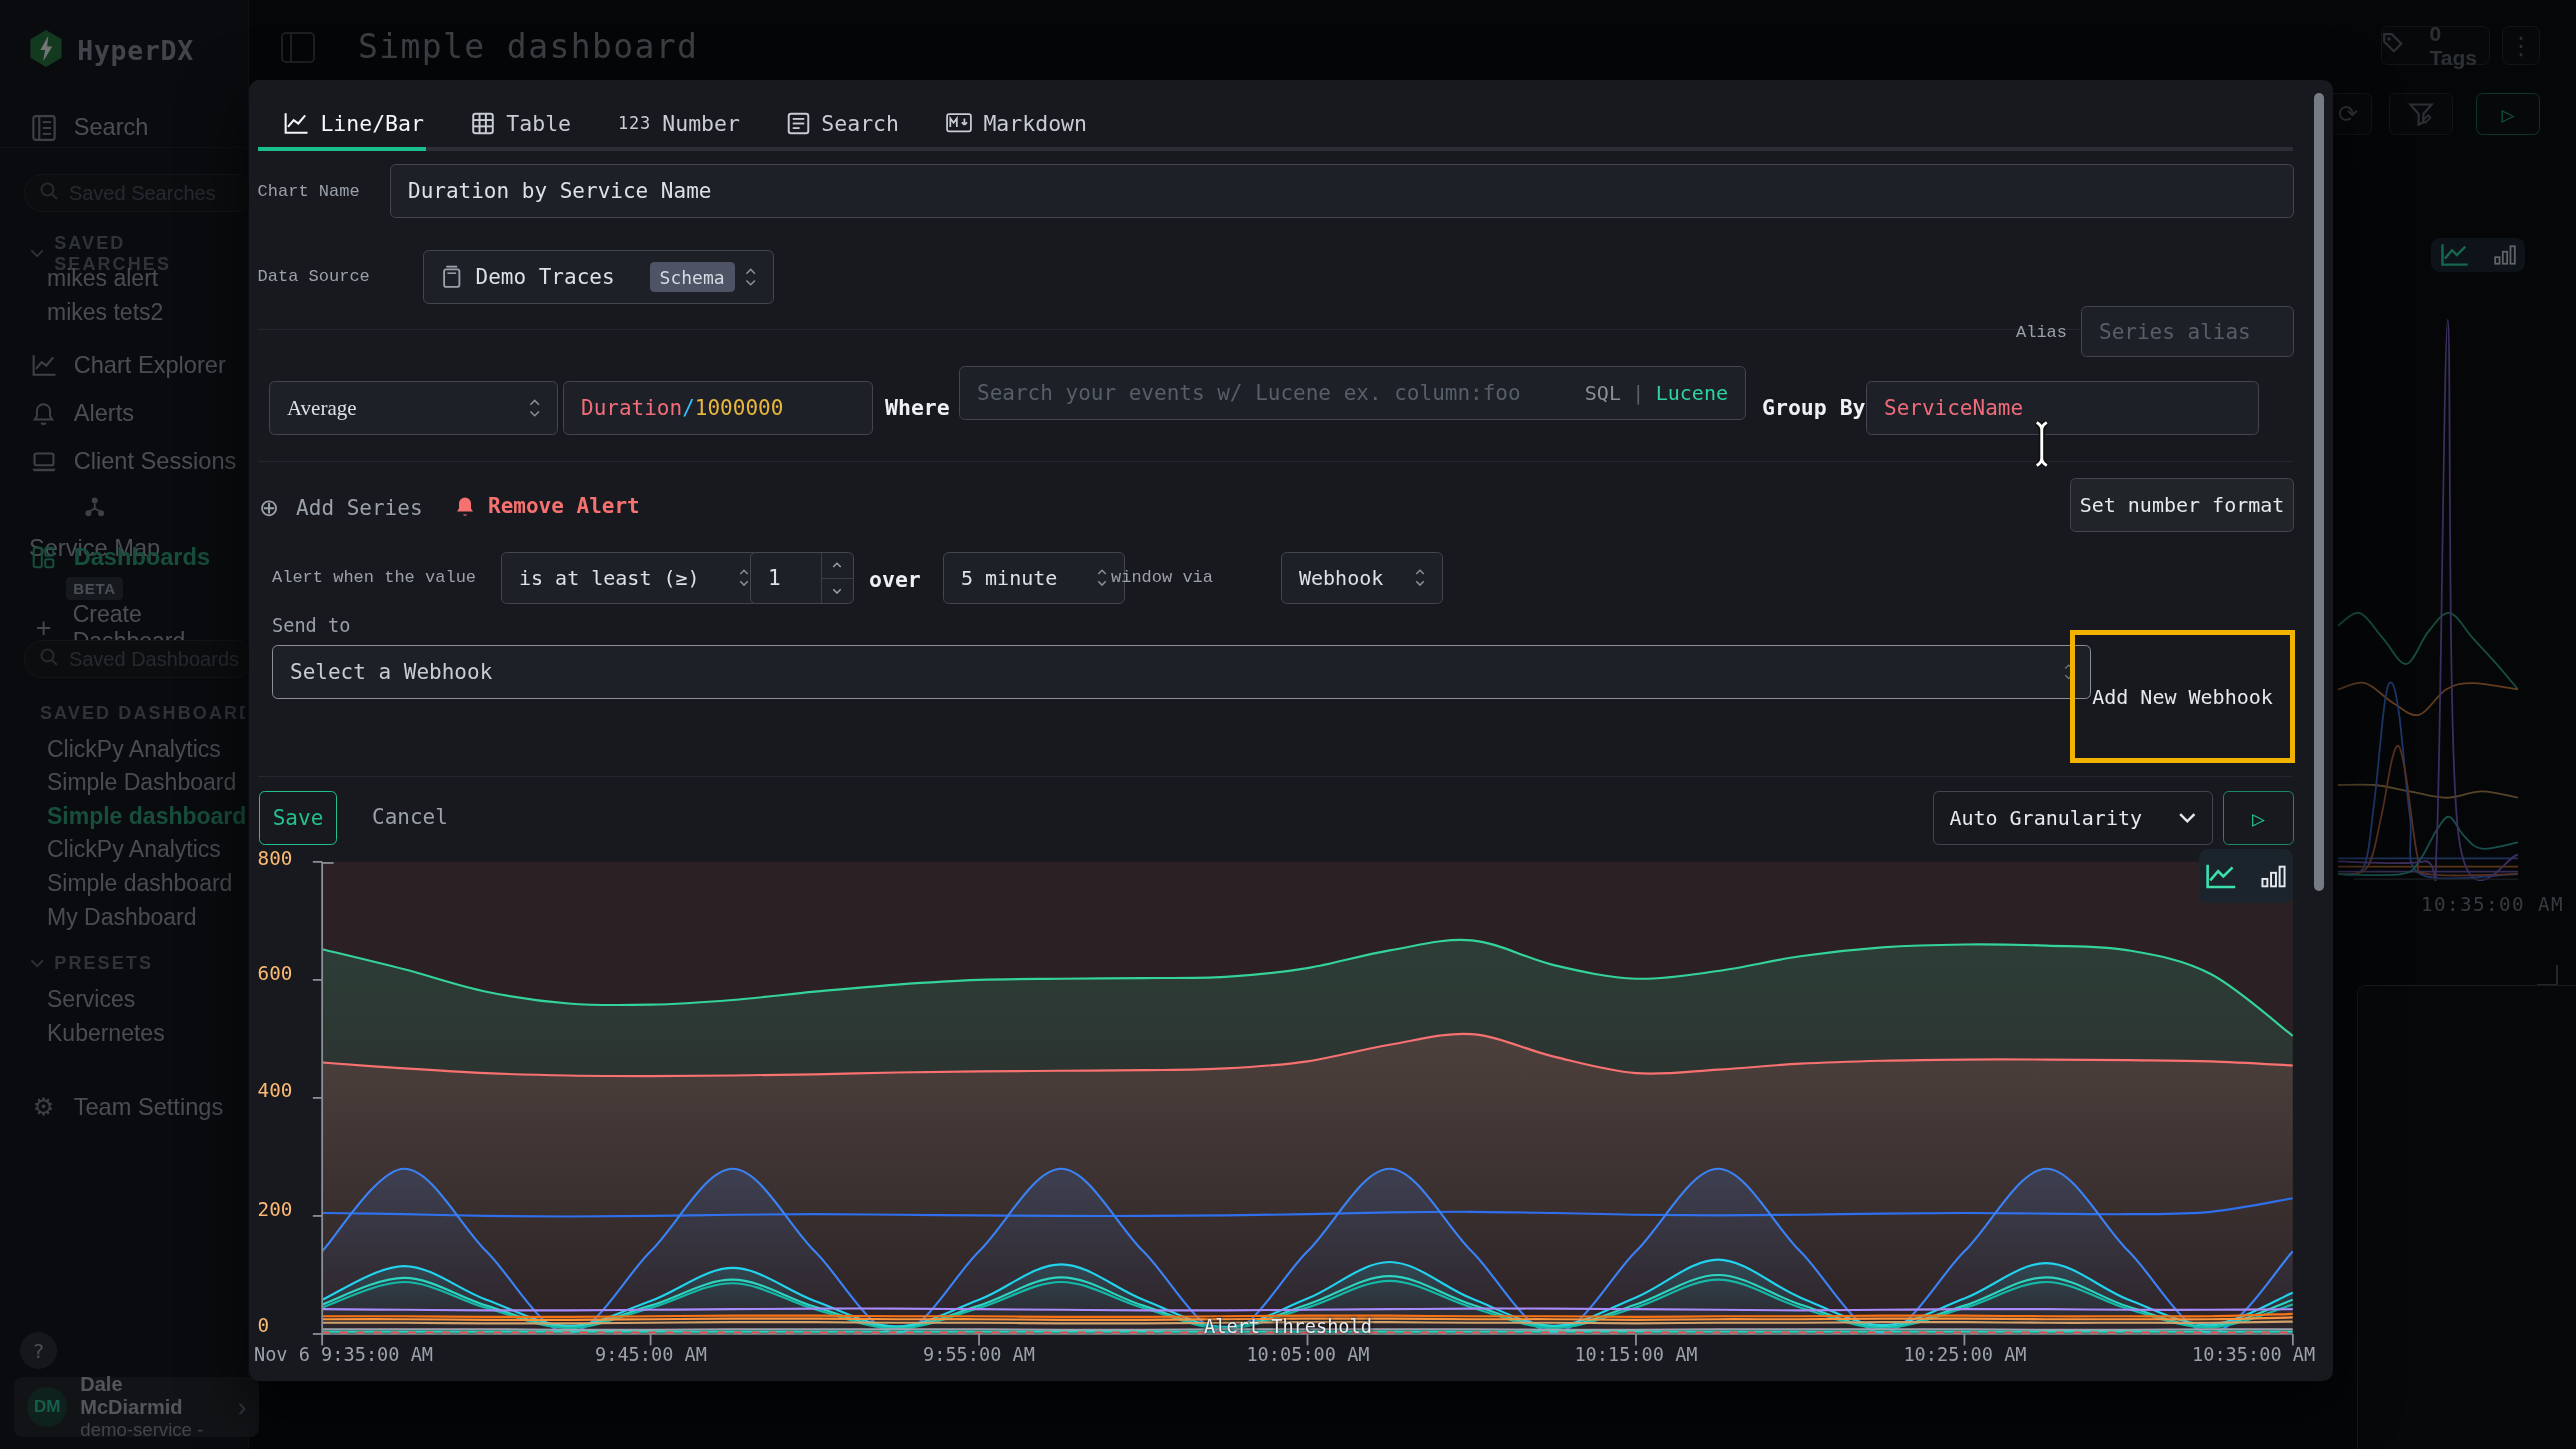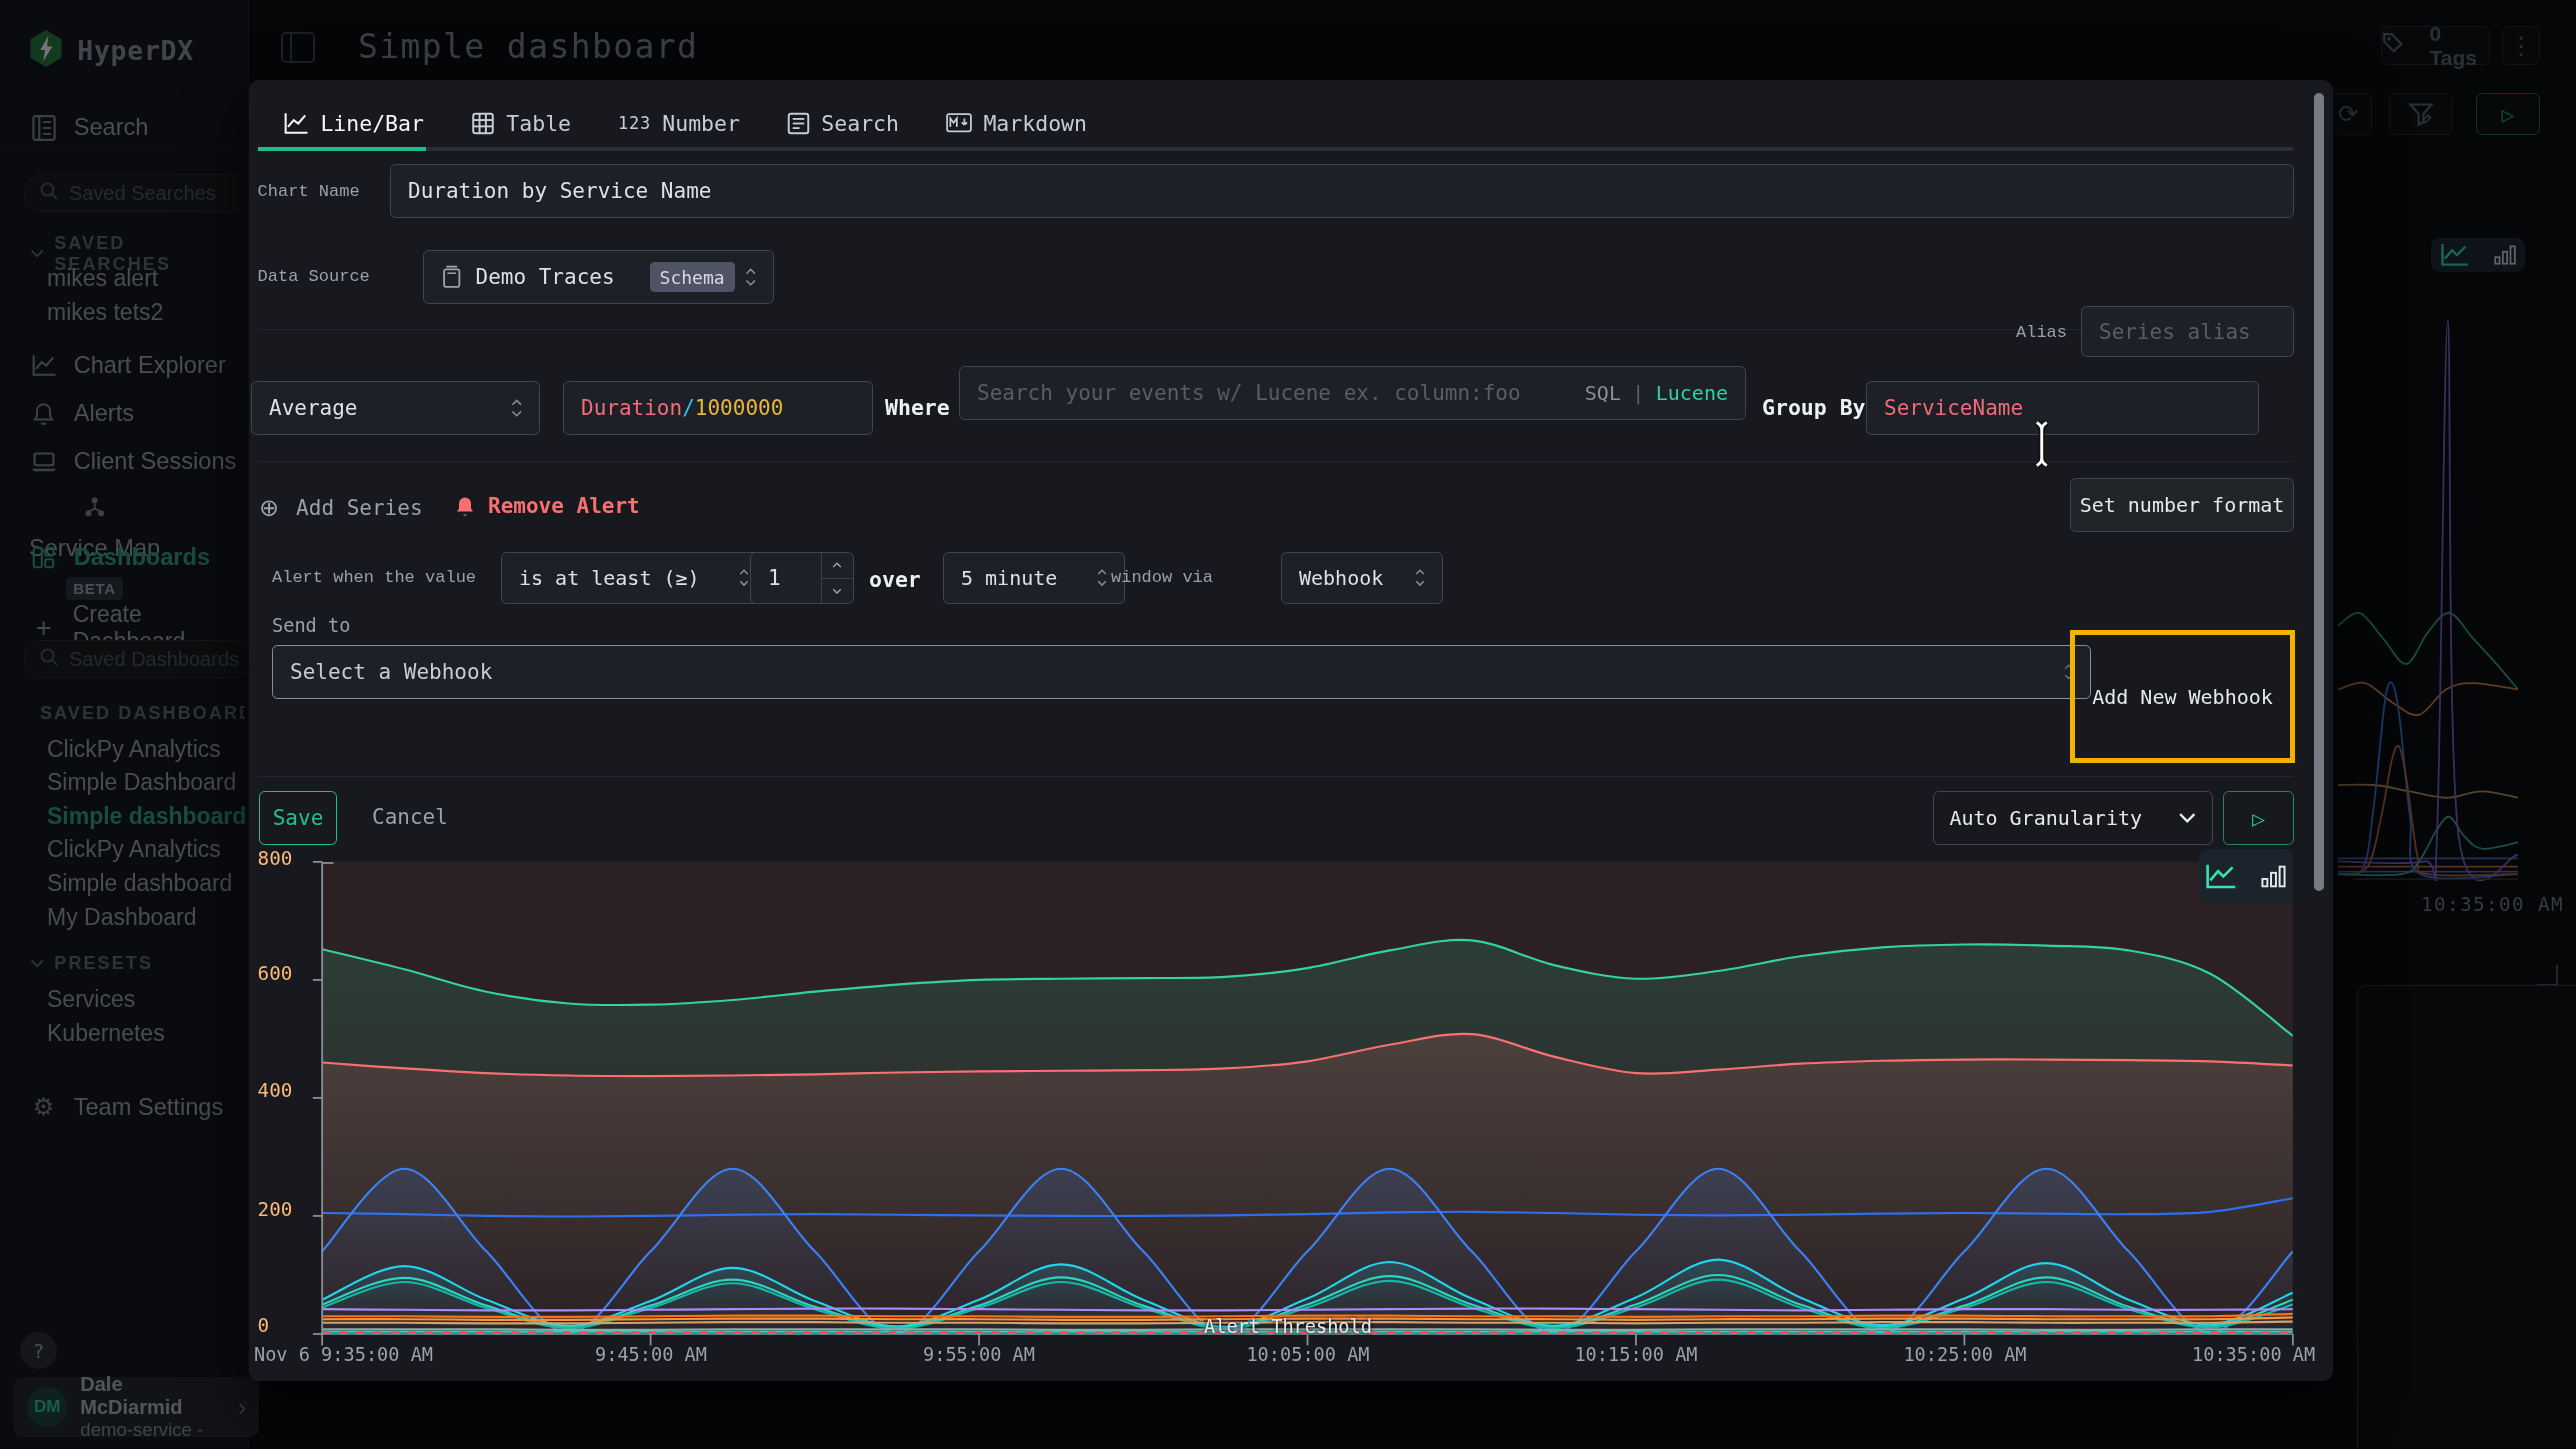--- a/index.html
+++ b/index.html
@@ -340,21 +340,21 @@
       </span>
     </span>
   </div>
   <div class="divider" style="top:249px;"></div>
 
   <div class="abs lbl" style="left:1732px;top:243px;width:86px;text-align:right;">Alias</div>
   <div class="input" style="left:1832px;top:226px;width:177px;height:49px;">
     <span class="placeholder">Series alias</span>
   </div>
 
-  <div class="select" style="left:2px;top:301px;width:253px;height:52px;">
+  <div class="select" style="left:20px;top:301px;width:253px;height:52px;font-family:Liberation Serif, serif;">
     <span>Average</span>
     <span class="chevcol">
       <svg width="11.4" height="7.2" viewBox="0 0 16 10">
           <path d="M2 8 L8 2 L14 8" stroke="#8a9097" stroke-width="2.2" fill="none"></path>
         </svg>
       <svg width="11.4" height="7.2" viewBox="0 0 16 10">
           <path d="M2 2 L8 8 L14 2" stroke="#8a9097" stroke-width="2.2" fill="none"></path>
         </svg>
     </span>
   </div>

